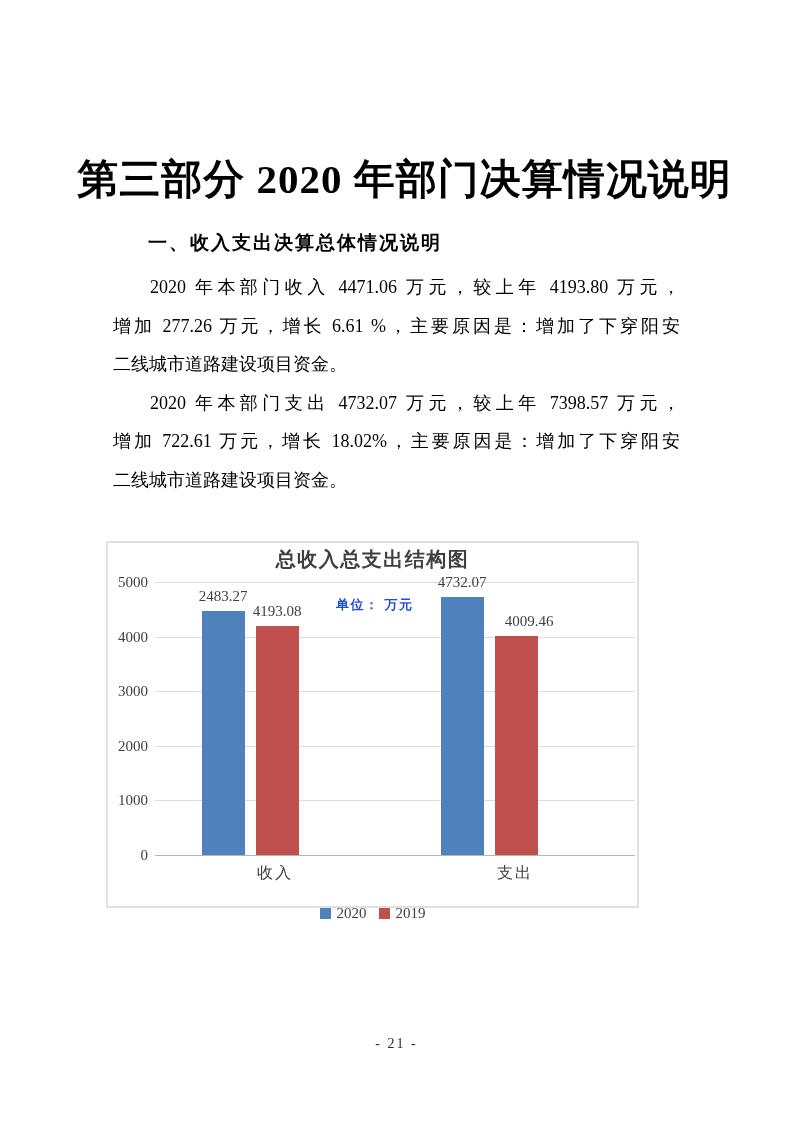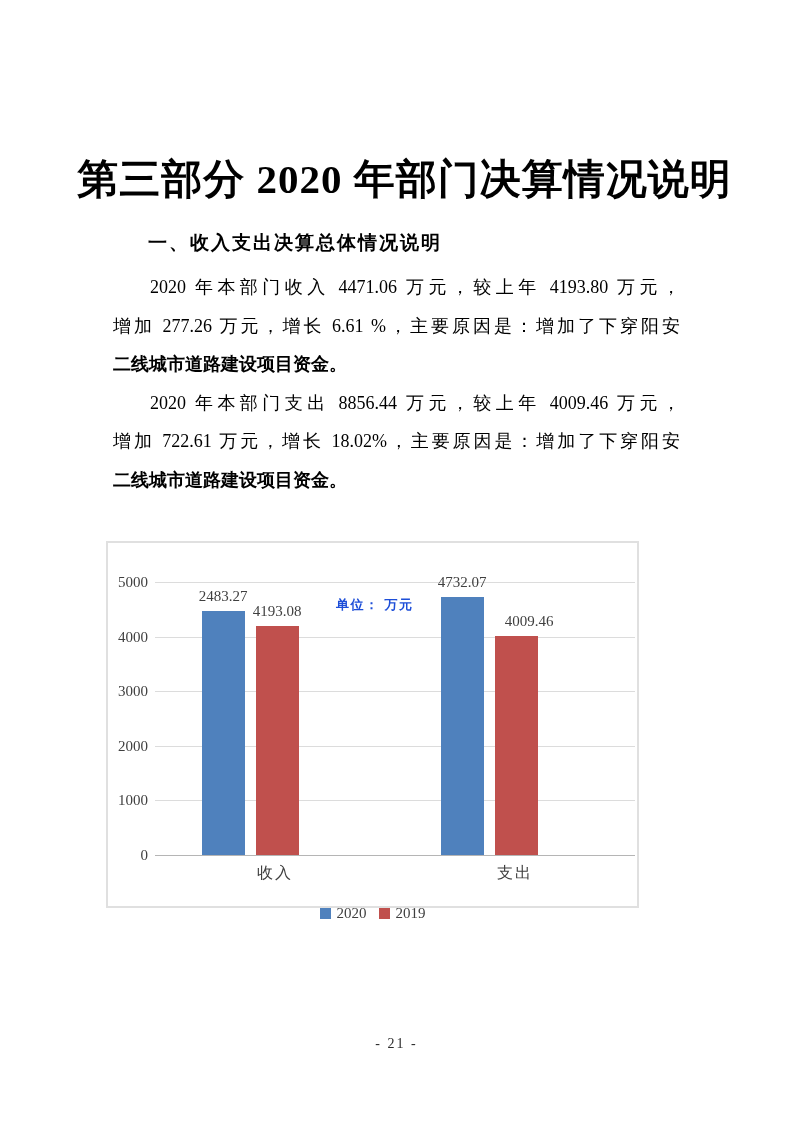--- a/index.html
+++ b/index.html
@@ -15,21 +15,21 @@
     position:absolute;top:230px;left:148px;margin:0;
     font-family:"Liberation Sans","DejaVu Sans",sans-serif;
     font-size:19px;font-weight:bold;letter-spacing:2px;
   }
   .body-text{position:absolute;top:268px;left:113px;width:567px;font-size:18px;}
   .body-line{
     height:38.5px;line-height:38.5px;overflow:hidden;
     text-align:justify;text-align-last:justify;text-justify:inter-character;
   }
   .body-line.first{text-indent:37px;}
-  .body-line.end{text-align-last:left;font-weight:bold;}
+  .body-line.end{text-align-last:left;}
 
   
   .chart-box{
     position:absolute;left:106px;top:541px;width:533px;height:367px;
     border:2px solid #e0e0e0;box-sizing:border-box;background:#fff;
   }
   .chart-title{
     position:absolute;top:3px;left:0;width:100%;text-align:center;
     font-family:"Liberation Sans","DejaVu Sans",sans-serif;
     font-size:20px;font-weight:bold;color:#3f3f3f;letter-spacing:1.5px;
@@ -73,26 +73,27 @@
 <div class="page">
 
   <h1 class="doc-title">第三部分 2020 年部门决算情况说明</h1>
 
   <h2 class="section-heading">一、收入支出决算总体情况说明</h2>
 
   <div class="body-text">
     <div class="body-line first">2020 年本部门收入 4471.06 万元，较上年 4193.80 万元，</div>
     <div class="body-line">增加 277.26 万元，增长 6.61 %，主要原因是：增加了下穿阳安</div>
     <div class="body-line end">二线城市道路建设项目资金。</div>
-    <div class="body-line first">2020 年本部门支出 8856.44 万元，较上年 4009.46 万元，</div>
+    <div class="body-line first">2020 年本部门支出 4732.07 万元，较上年 7398.57 万元，</div>
     <div class="body-line">增加 722.61 万元，增长 18.02%，主要原因是：增加了下穿阳安</div>
     <div class="body-line end">二线城市道路建设项目资金。</div>
   </div>
 
   <div class="chart-box">
+    <div class="chart-title">总收入总支出结构图</div>
     <div class="unit-label">单位： 万元</div>
     <div class="plot" id="plot">
         <div class="gridline base" style="top: 273px;"></div>
         <div class="gridline" style="top: 218.4px;"></div>
         <div class="gridline" style="top: 163.8px;"></div>
         <div class="gridline" style="top: 109.2px;"></div>
         <div class="gridline" style="top: 54.6px;"></div>
         <div class="gridline" style="top: 0px;"></div>
         <div class="bar" style="left: 46.5px; height: 244.12px; background: rgb(79, 129, 189);"></div>
         <div class="bar-label" style="left: 68px; bottom: 251.12px;">2483.27</div>

